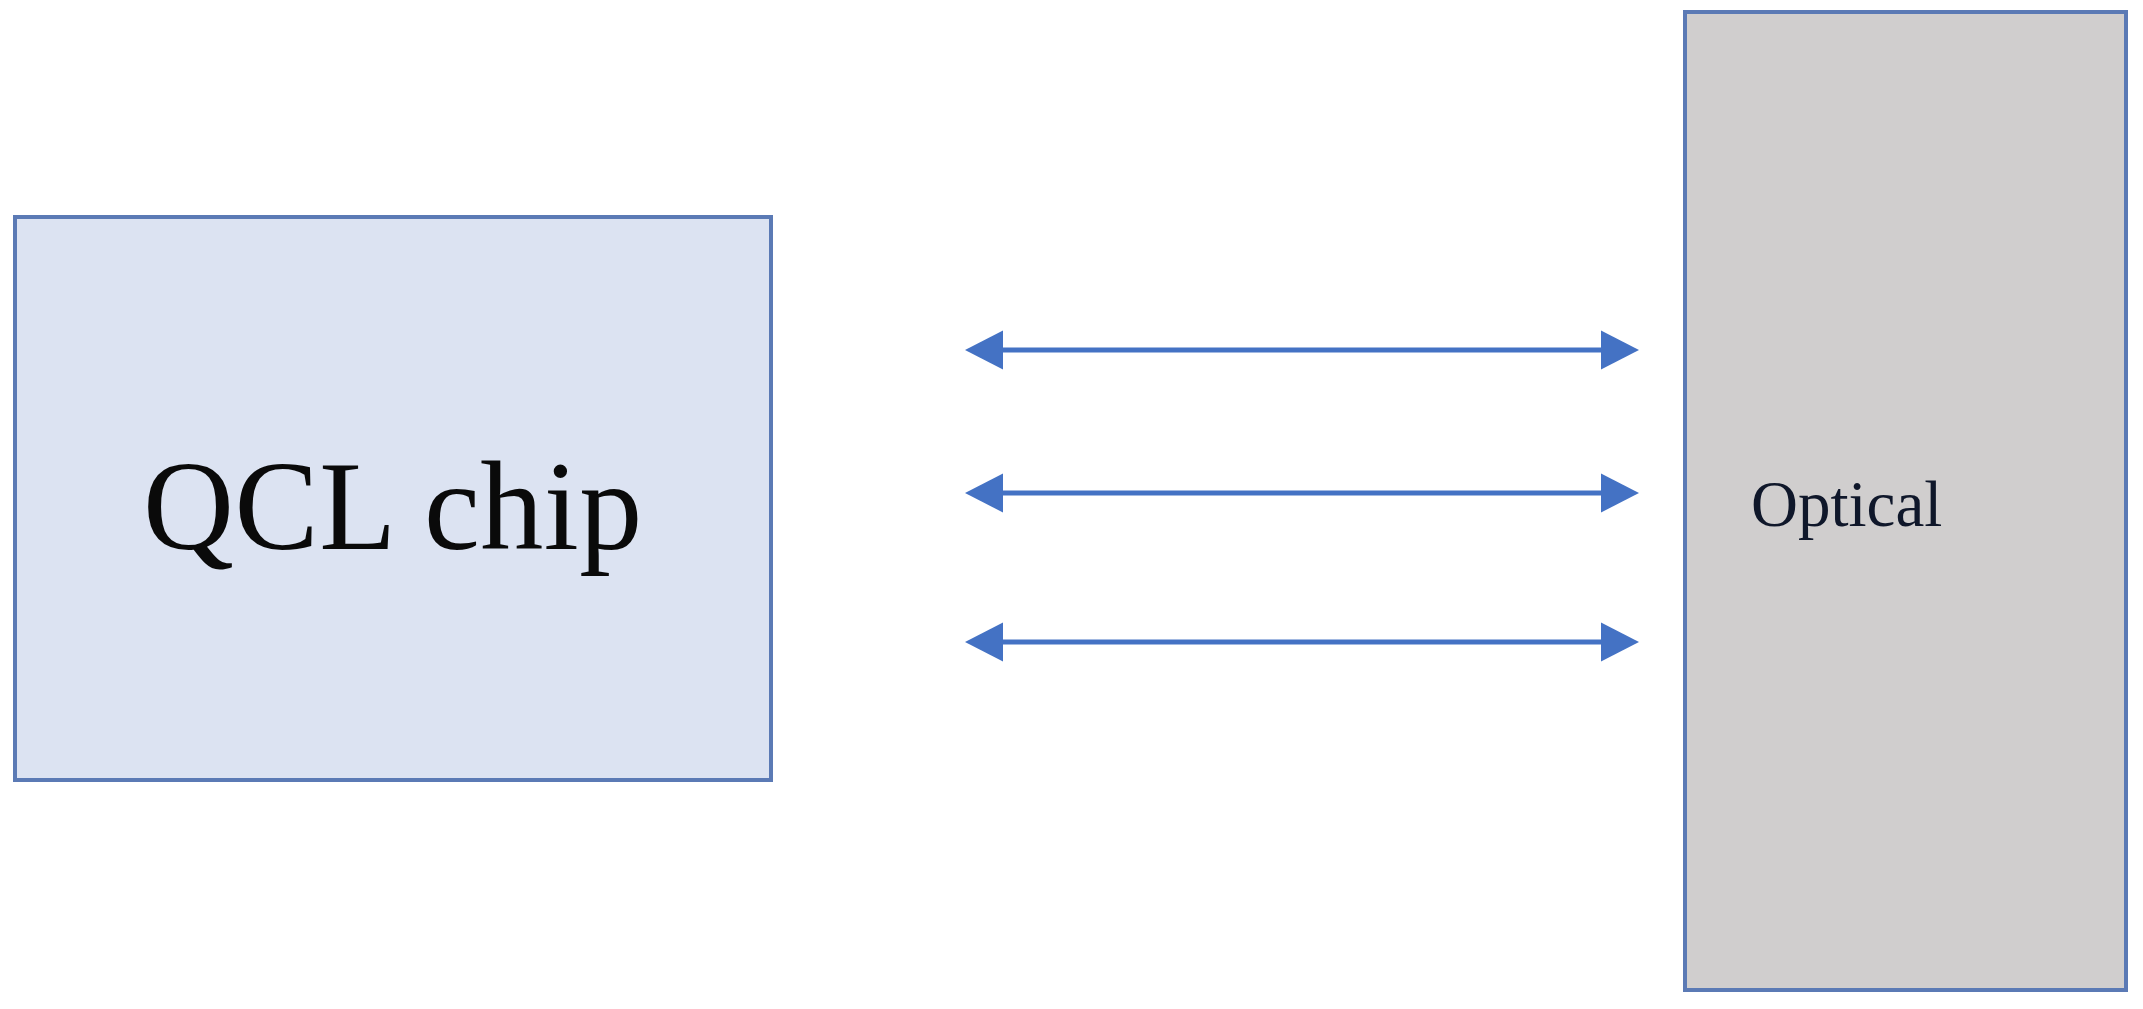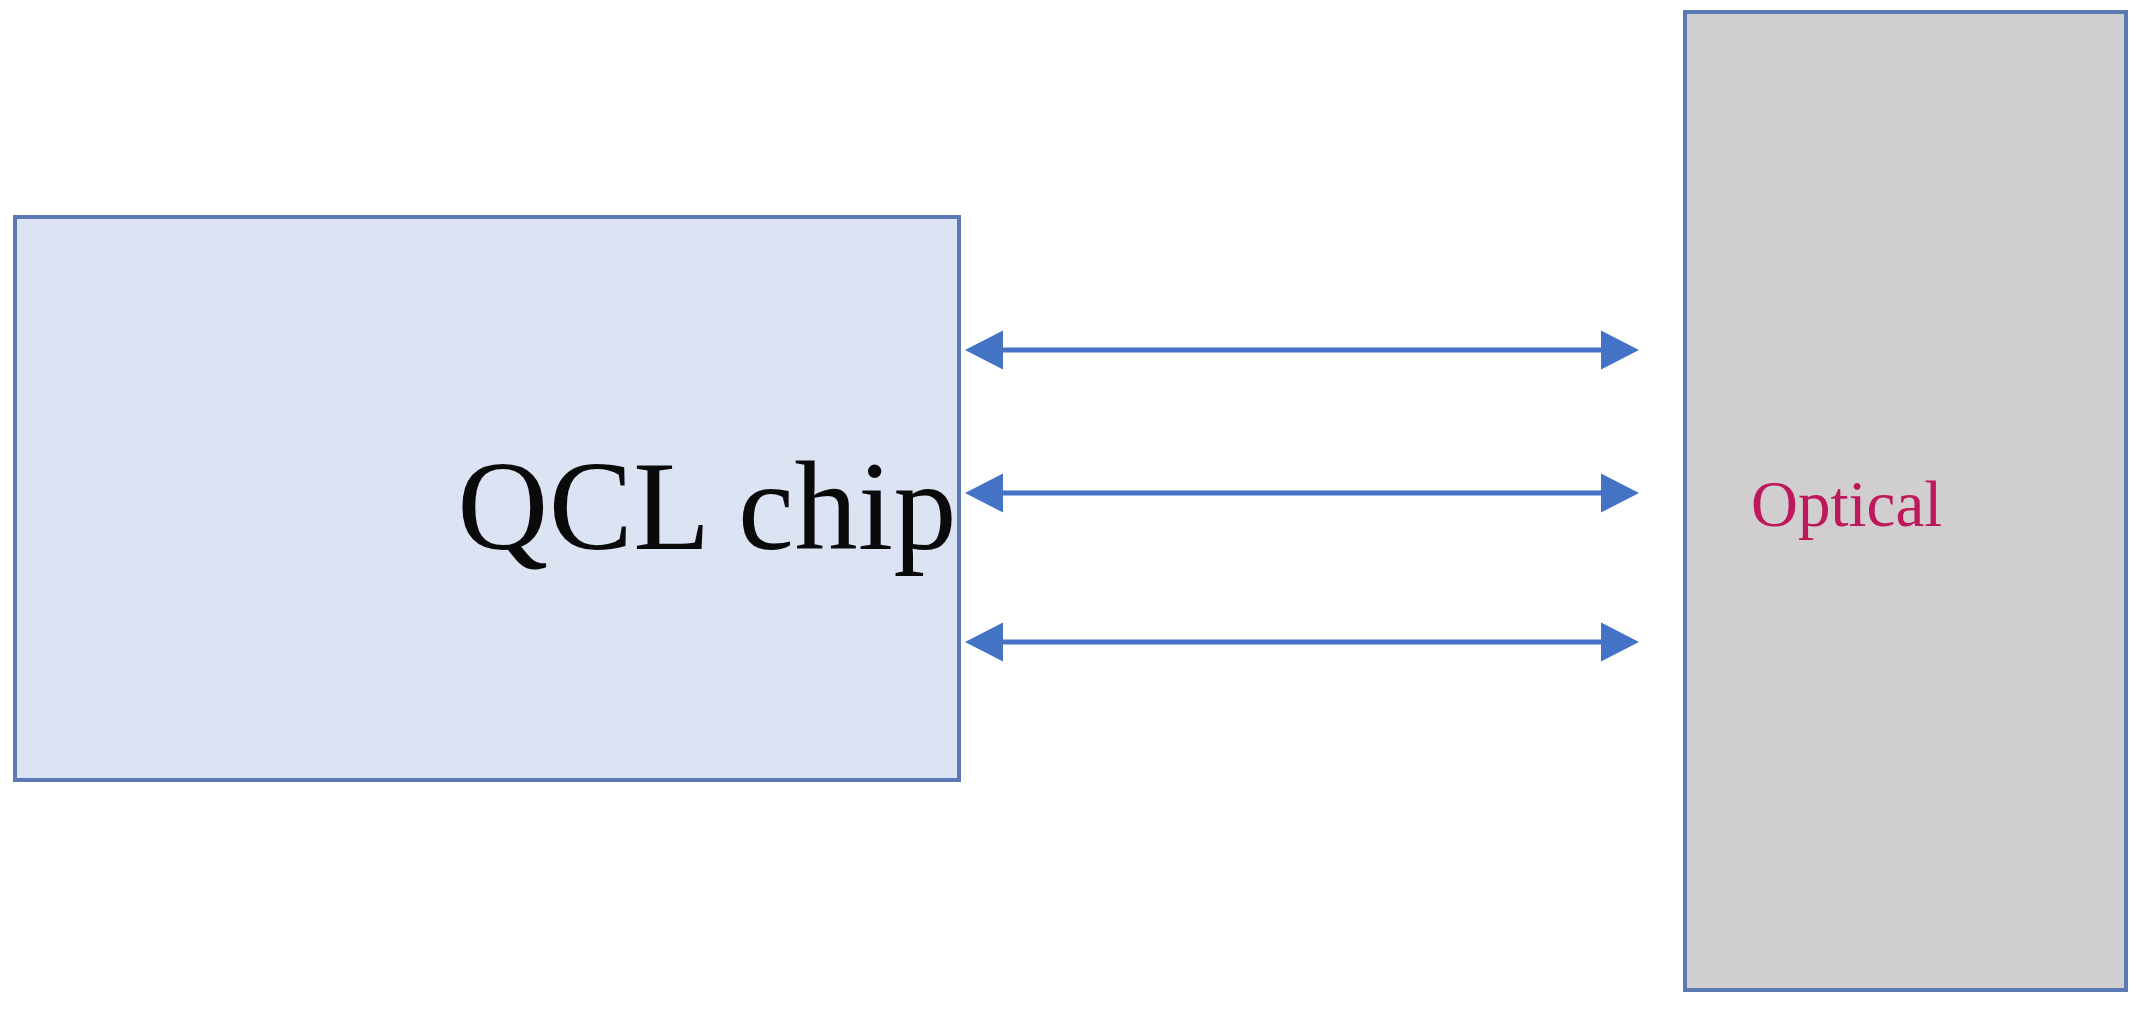--- a/index.html
+++ b/index.html
@@ -18,26 +18,26 @@
     overflow: hidden;
   }
   .node {
     position: absolute;
     box-sizing: border-box;
     display: flex;
   }
   #qcl-chip-node {
     left: 13px;
     top: 215px;
-    width: 948px;
+    width: 760px;
     height: 567px;
     background: #dce3f2;
     border: 4px solid #5b7ab5;
     align-items: center;
-    justify-content: flex-end;
+    justify-content: center;
   }
   #qcl-chip-label {
     font-size: 126px;
     line-height: 1.05;
     color: #0a0a0a;
     letter-spacing: 0.5px;
     text-align: center;
     white-space: nowrap;
     margin-top: 18px;
   }
@@ -47,21 +47,21 @@
     width: 445px;
     height: 982px;
     background: #d0cece;
     border: 4px solid #5b7ab5;
     align-items: center;
     justify-content: flex-start;
   }
   #feedback-label {
     font-size: 65px;
     line-height: 69px;
-    color: #be185d;
+    color: #0f172a;
     text-align: left;
     padding-left: 64px;
     margin-top: 6px;
   }
   .arrow {
     position: absolute;
     left: 963px;
     width: 678px;
     height: 40px;
     pointer-events: none;

